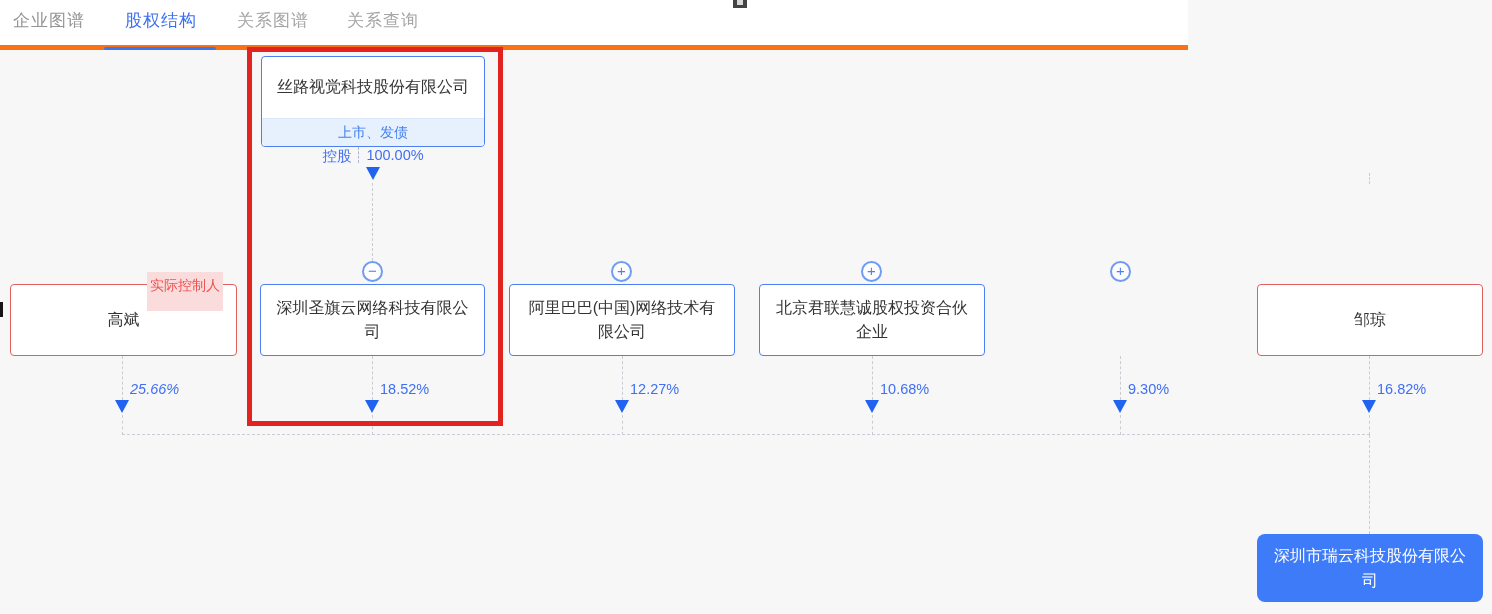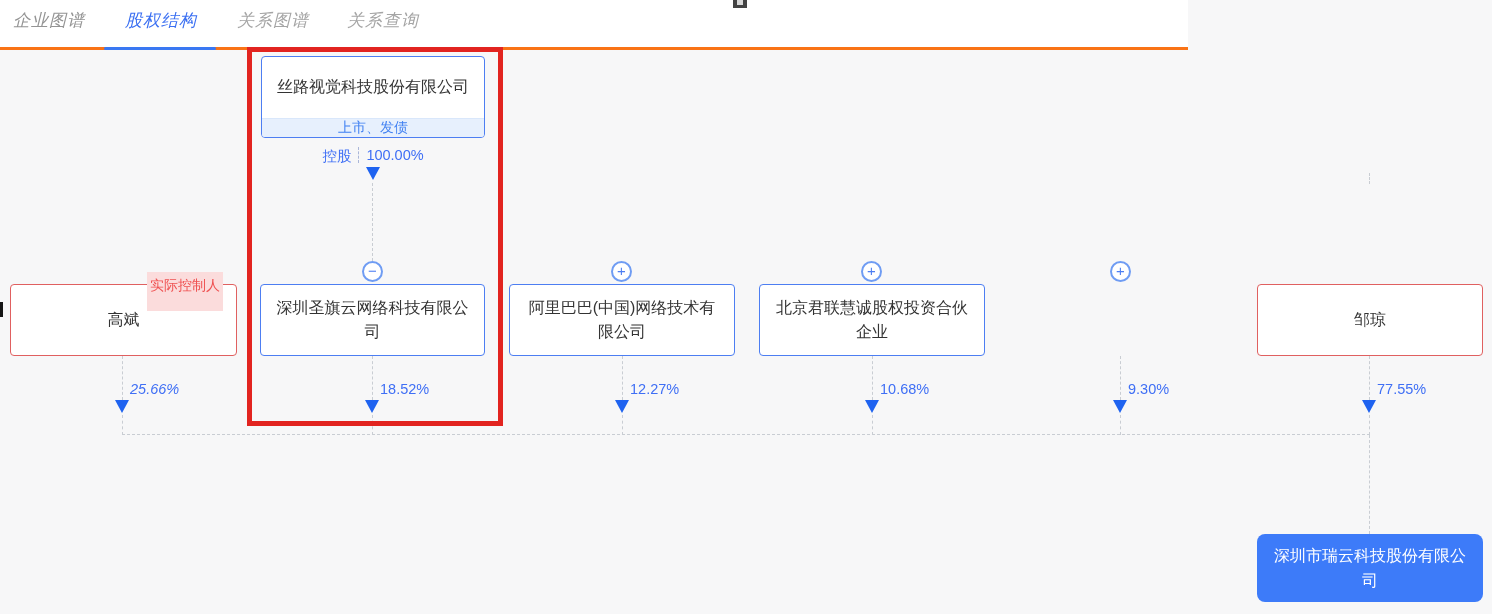--- a/index.html
+++ b/index.html
@@ -1,42 +1,42 @@
 <!DOCTYPE html>
 <html><head>
 <meta charset="utf-8">
 <style>
   * { margin:0; padding:0; box-sizing:border-box; }
   html,body { width:1492px; height:614px; }
   body { font-family:"Liberation Sans","DejaVu Sans",sans-serif; background:#f7f7f8; overflow:hidden; }
   .screen { position:relative; width:1492px; height:614px; background:#f7f7f8; }
 
   
-  .tabbar { position:absolute; left:0; top:0; width:1188px; height:50px; background:#ffffff; border-bottom:3px solid #f97316; z-index:6;font-style:italic; }
+  .tabbar { position:absolute; left:0; top:0; width:1188px; height:50px; background:#ffffff; border-bottom:5px solid #f97316; z-index:6; }
   .tab { position:absolute; top:9px; font-size:17px; color:#a5a5a5; letter-spacing:1px; cursor:pointer; white-space:nowrap; }
   .tab.first { color:#949494; }
   .tab.active { color:#3a6ff2; }
   .tab-underline { position:absolute; left:104px; top:47px; width:112px; height:3px; background:#3a78f2; border-radius:2px; }
 
   
   .node { position:absolute; top:284px; height:72px; background:#ffffff; border:1px solid #4d7ef2; border-radius:4px;
           display:flex; align-items:center; justify-content:center; text-align:center; padding:0 15px;
           font-size:16px; line-height:24px; color:#333; word-break:break-all; z-index:2; cursor:pointer; }
   .node.red { border-color:#e06060; }
   .expand { position:absolute; top:261px; width:21px; height:21px; border:2px solid #6f9cf3; border-radius:50%;
             background:#fff; color:#4d7ef2; font-size:15px; line-height:16px; text-align:center; z-index:3; cursor:pointer; }
   .vline { position:absolute; width:0; border-left:1px dashed #c9cdd3; z-index:1; }
   .arrow { position:absolute; width:0; height:0; border-left:7px solid transparent; border-right:7px solid transparent;
            border-top:13px solid #1f63f0; z-index:2; }
   .pct { position:absolute; top:381px; font-size:14.5px; color:#3f6ff5; z-index:2; white-space:nowrap; }
 
   
   .parent-box { position:absolute; left:261px; top:56px; width:224px; background:#fff; border:1px solid #4d7ef2; border-radius:4px; overflow:hidden; z-index:2; cursor:pointer; }
   .parent-name { height:61px; display:flex; align-items:center; justify-content:center; font-size:16px; color:#333; text-align:center; }
-  .parent-tag { height:19px; background:#e7f0fd; color:#4080f2; font-size:14px; display:flex; align-items:center; justify-content:center; border-top:1px solid #d9e7fb; }
+  .parent-tag { height:28px; background:#e7f0fd; color:#4080f2; font-size:14px; display:flex; align-items:center; justify-content:center; border-top:1px solid #d9e7fb; }
   .relation-row { position:absolute; left:261px; top:147px; width:224px; display:flex; align-items:flex-start; justify-content:center; gap:7px;
                   font-size:14.5px; color:#3f6ff5; z-index:2; }
   .relation-sep { width:0; height:16px; border-left:1px dashed #aab6d8; }
   .faint-plus { position:absolute; left:364px; top:31px; width:18px; height:18px; border:1.5px solid #b9d0f8; border-radius:50%;
                 color:#b9d0f8; font-size:13px; line-height:15px; text-align:center; opacity:.75; z-index:1; }
 
   
   .badge { position:absolute; left:147px; top:272px; height:39px; line-height:21px; padding:4px 3px;
            background:#fbdcdc; color:#ef5252; font-size:14px; z-index:4; white-space:nowrap;font-family:Liberation Mono, monospace; }
 
@@ -114,21 +114,21 @@
   <div class="pct" style="left:880px;">10.68%</div>
   <div class="arrow" style="left:865px;  top:400px;"></div>
   <div class="vline" style="left:872px;  top:415px; height:20px;"></div>
 
   <div class="vline" style="left:1120px; top:356px; height:44px;"></div>
   <div class="pct" style="left:1128px;">9.30%</div>
   <div class="arrow" style="left:1113px; top:400px;"></div>
   <div class="vline" style="left:1120px; top:415px; height:20px;"></div>
 
   <div class="vline" style="left:1369px; top:356px; height:44px;"></div>
-  <div class="pct" style="left:1377px;">77.55%</div>
+  <div class="pct" style="left:1377px;">16.82%</div>
   <div class="arrow" style="left:1362px; top:400px;"></div>
   <div class="vline" style="left:1369px; top:415px; height:20px;"></div>
 
   <div class="hline"></div>
   <div class="vline" style="left:1369px; top:435px; height:99px;"></div>
   <div class="vline" style="left:1369px; top:173px; height:11px;"></div>
 
   <div class="target">深圳市瑞云科技股份有限公司</div>
 
   <div class="highlight"></div>

